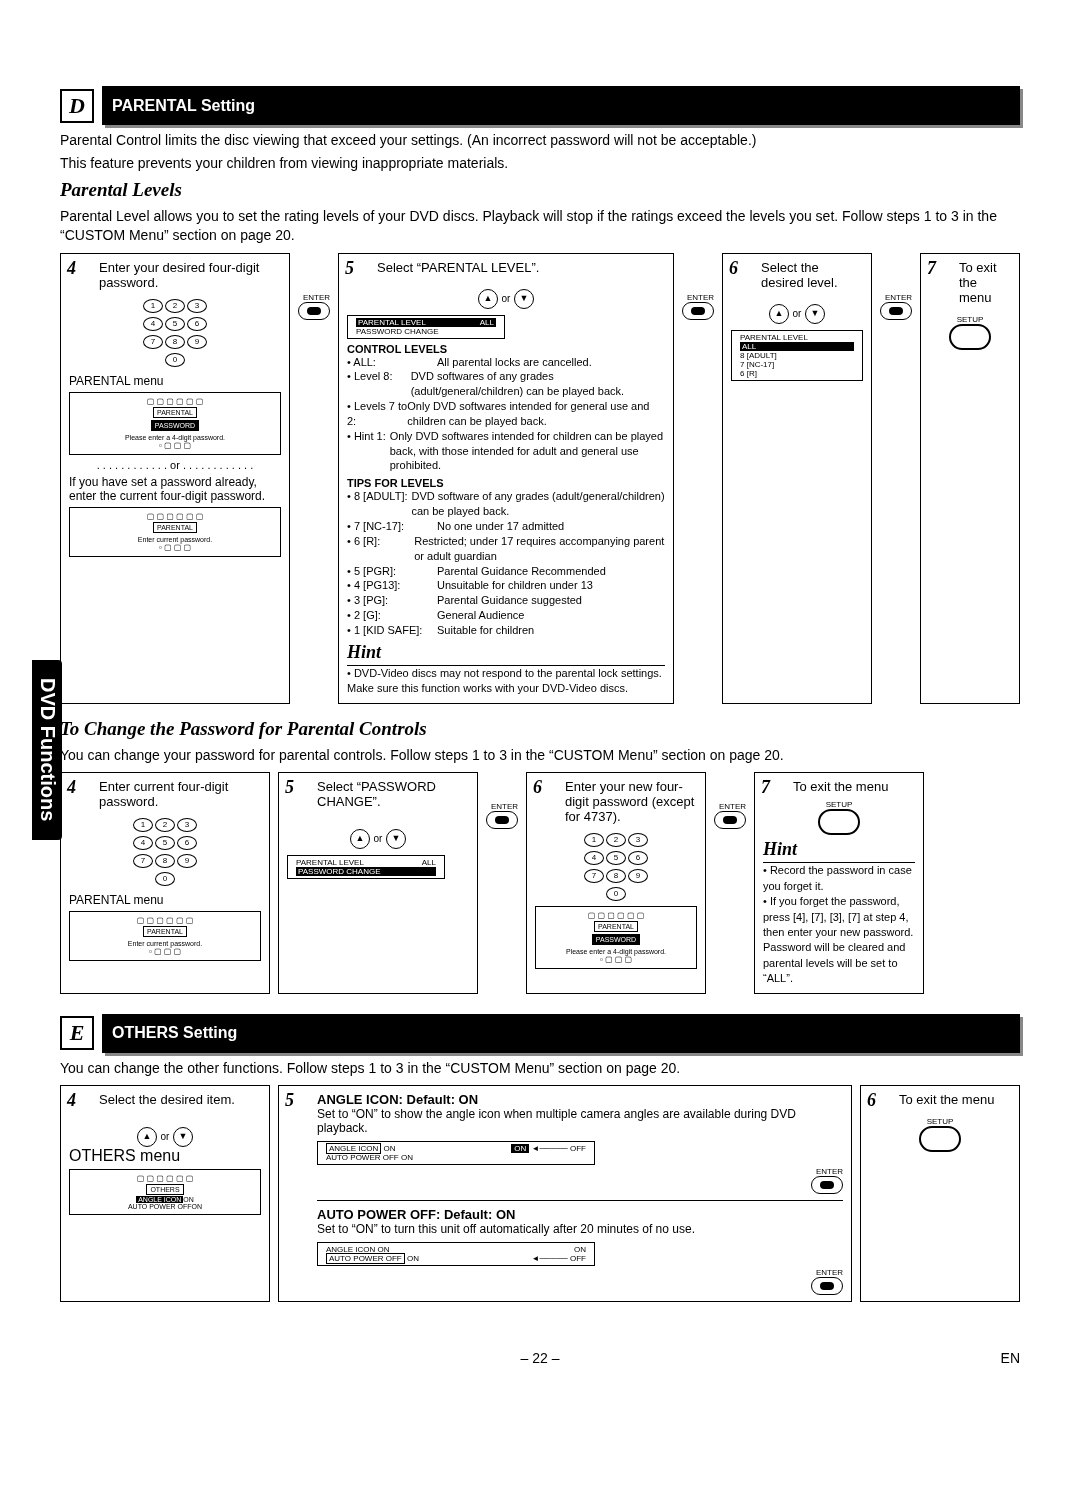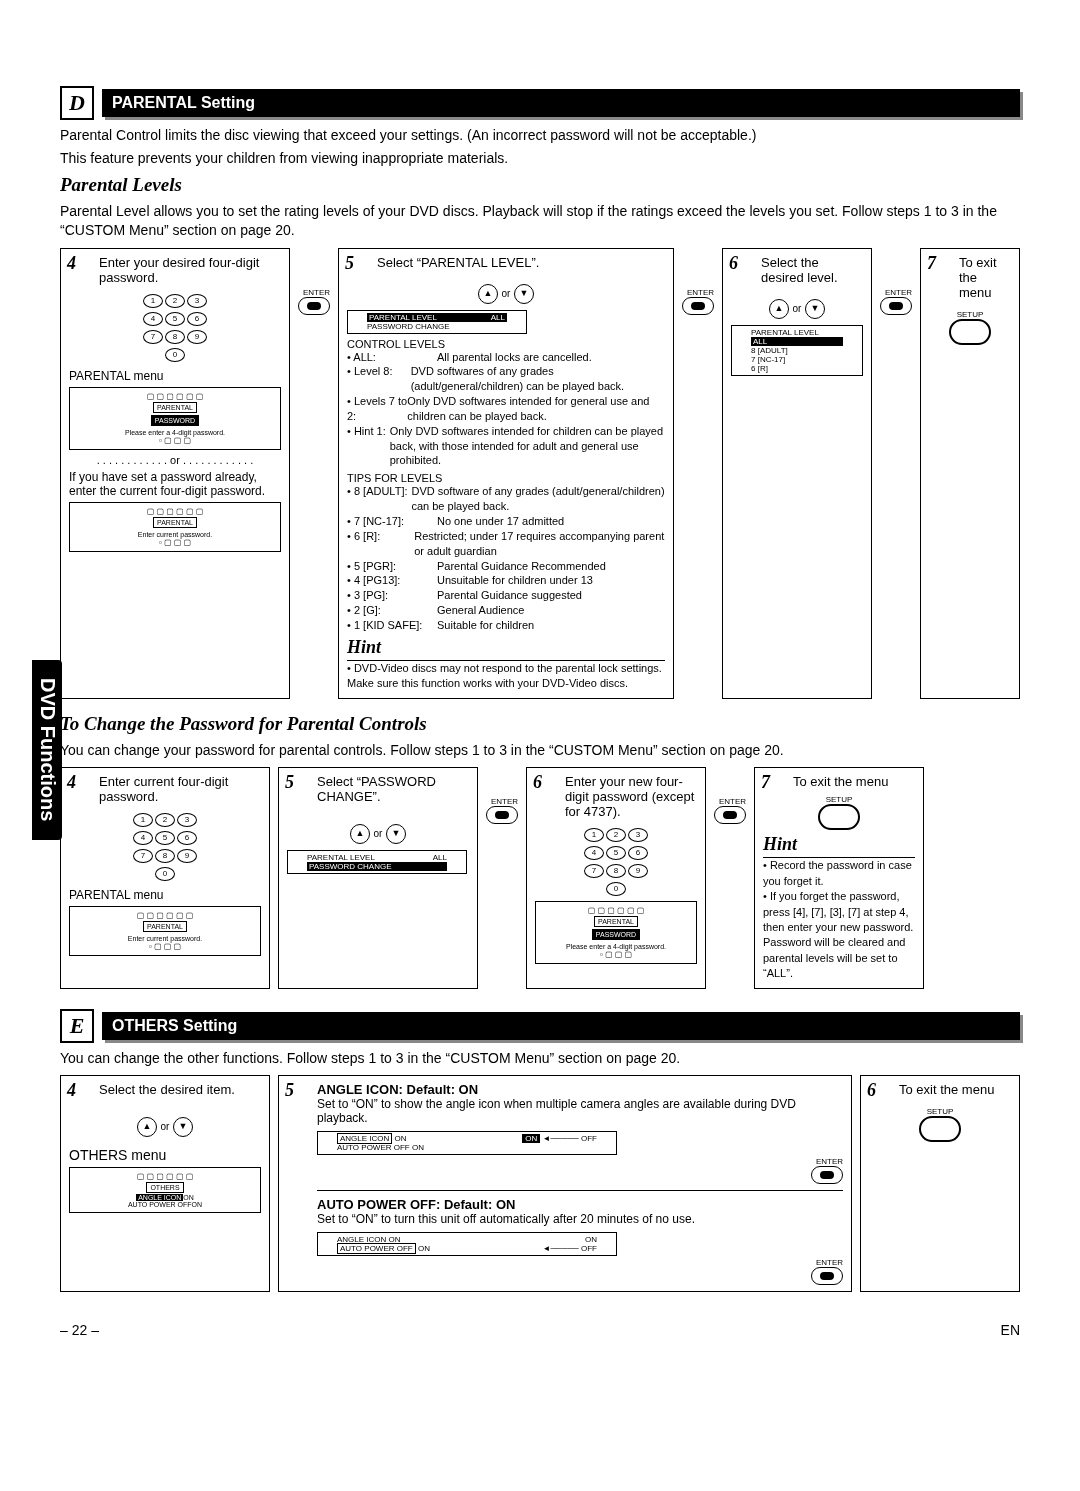--- a/index.html
+++ b/index.html
@@ -1,46 +1,46 @@
 <!DOCTYPE html>
 <html><head>
 <meta charset="utf-8">
 <style>
 html,body{margin:0;padding:0;background:#fff;font-family:Arial,Helvetica,sans-serif;color:#000}
 .page{width:1080px;margin:0 auto;padding:80px 60px 40px 60px;box-sizing:border-box;position:relative}
 .sidetab{position:absolute;left:32px;top:660px;width:30px;height:180px;background:#000;color:#fff;font-weight:bold;font-size:20px;display:flex;align-items:center;justify-content:center;writing-mode:vertical-rl;border-radius:0 4px 4px 0}
 .section-header{display:flex;align-items:center;margin-top:6px}
 .letter-box{width:30px;height:30px;border:2px solid #000;display:flex;align-items:center;justify-content:center;font:italic bold 22px Georgia,serif;margin-right:8px}
-.title-bar{flex:1;height:28px;background:#000;display:flex;align-items:center;padding-left:10px;box-shadow:3px 3px 0 #888}
+.title-bar{flex:1;height:39px;background:#000;display:flex;align-items:center;padding-left:10px;box-shadow:3px 3px 0 #888}
 .title-bar span{color:#fff;font-weight:bold;font-size:16px}
 .body-text{font-size:14px;margin:6px 0 4px 0;line-height:1.35}
 .subhead{font:italic bold 19px Georgia,serif;margin-top:6px}
 .step-row{display:flex;gap:8px;margin-top:8px;align-items:flex-start}
 .step{border:1px solid #000;padding:6px 8px;box-sizing:border-box;font-size:13px;position:relative}
 .step-num{font:italic bold 18px Georgia,serif;position:absolute;left:6px;top:4px}
 .step-content{margin-left:30px}
 .keypad{margin:6px auto 0;text-align:center;line-height:1.3}
 .key{display:inline-block;width:18px;height:12px;border:1px solid #000;border-radius:50%;font-size:8px;text-align:center;line-height:11px;margin:1px}
 .ovalbtn{display:inline-block;width:30px;height:16px;border:1px solid #000;border-radius:10px;position:relative;vertical-align:middle}
 .ovalbtn:after{content:"";position:absolute;width:14px;height:8px;background:#000;border-radius:5px;left:8px;top:4px}
 .enter-group{text-align:right;font-size:8px}
 .arrowbtn{display:inline-block;width:18px;height:18px;border:1px solid #000;border-radius:50%;font-size:9px;line-height:17px;text-align:center;vertical-align:middle}
 .setup-btn{display:inline-block;width:38px;height:22px;border:2px solid #000;border-radius:18px;background:#fff;vertical-align:middle}
 .menubox{border:1px solid #000;padding:4px;margin-top:4px;font-size:8px;text-align:center}
 .menubox .menuline{border:1px solid #000;padding:1px 3px;display:inline-block;margin:1px;font-size:7px}
 .menubox .inv{background:#000;color:#fff}
-.ctrl-heading{font-weight:normal;font-size:11px;margin-top:4px}
+.ctrl-heading{font-weight:bold;font-size:11px;margin-top:4px}
 .ctrl-row{display:flex;font-size:11px;line-height:1.35}
 .ctrl-row .lbl{width:90px}
 .hint-head{font:italic bold 18px Georgia,serif;border-bottom:1px solid #000;padding-bottom:2px;margin-top:4px}
 .hint-text{font-size:11px;margin-top:0;line-height:1.4}
-.footer{text-align:left;font-size:14px;margin-top:30px;position:relative}
+.footer{text-align:center;font-size:14px;margin-top:48px;position:relative}
 .footer .en{position:absolute;right:0}
 .dotted{text-align:center;font-size:11px;margin:4px 0}
-.listbox{border:1px solid #000;font-size:8px;padding:2px 19px;margin-top:6px;width:140px}
+.listbox{border:1px solid #000;font-size:8px;padding:2px 8px;margin-top:6px;width:140px}
 .listbox .litem{display:flex;justify-content:space-between}
 .listbox .litem.inv{background:#000;color:#fff;padding:0 2px}
 .thin-divider{border-top:1px solid #000;margin:6px 0}
 </style>
 </head>
 <body>
 
 <div class="page">
   <div class="sidetab">DVD Functions</div>
 
@@ -289,21 +289,21 @@
 
   <div class="step-row" style="align-items:stretch">
     <div class="step" style="width:210px">
       <span class="step-num">4</span>
       <div class="step-content">Select the desired item.</div>
       <div style="text-align:center;margin-top:20px">
         <span class="arrowbtn">▲</span>
         <span style="font-size:10px">or</span>
         <span class="arrowbtn">▼</span>
       </div>
-      <div style="font-size:14px;margin-top:10px">OTHERS menu</div>
+      <div style="font-size:16px;margin-top:0">OTHERS menu</div>
       <div class="menubox">
         <div>▢ ▢ ▢ ▢ ▢ ▢</div>
         <div class="menuline">OTHERS</div>
         <div class="litem" style="font-size:7px;justify-content:flex-start;gap:6px"><span style="background:#000;color:#fff;padding:0 2px">ANGLE ICON</span><span>ON</span></div>
         <div class="litem" style="font-size:7px;justify-content:flex-start;gap:6px"><span>AUTO POWER OFF</span><span>ON</span></div>
       </div>
     </div>
     <div class="step" style="flex:1">
       <span class="step-num">5</span>
       <div class="step-content">

